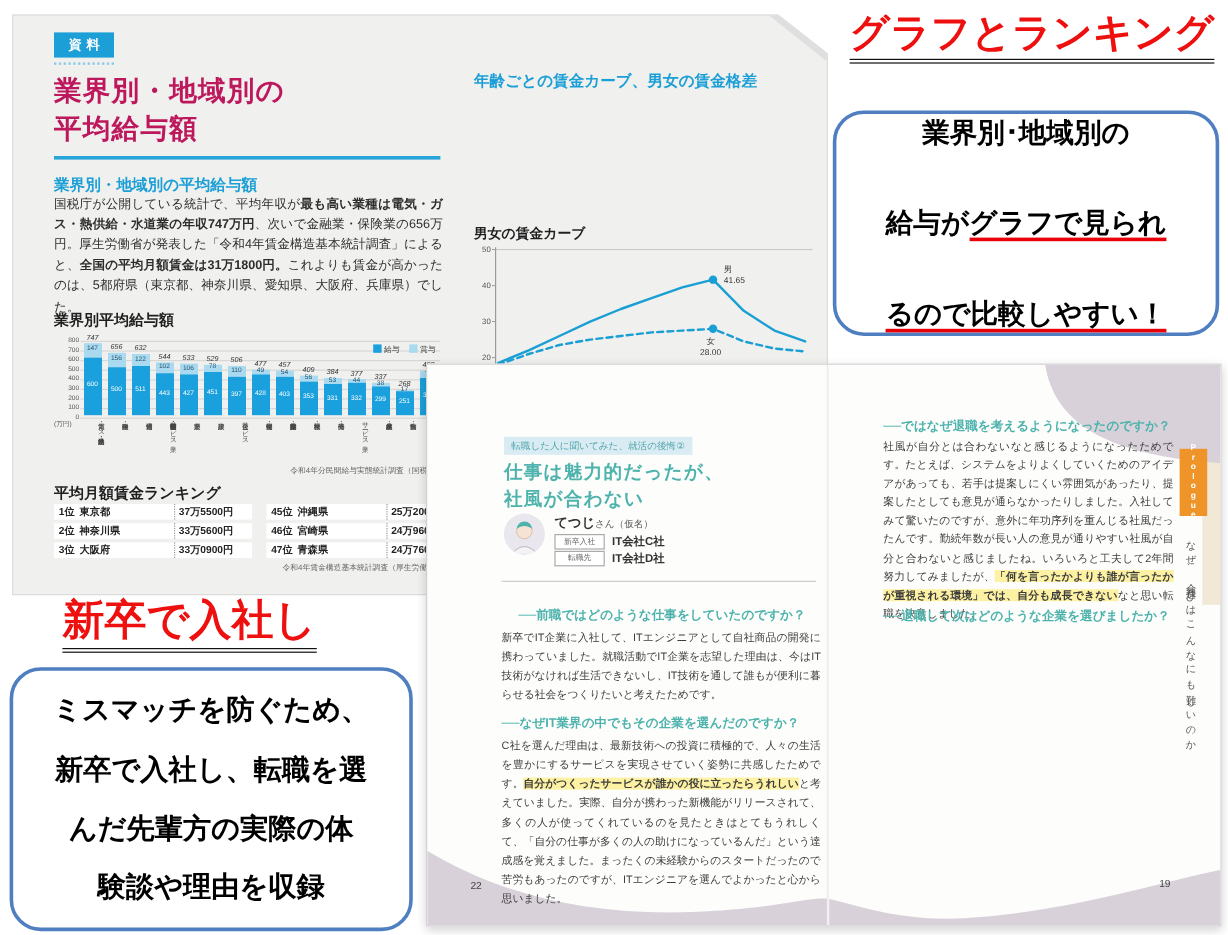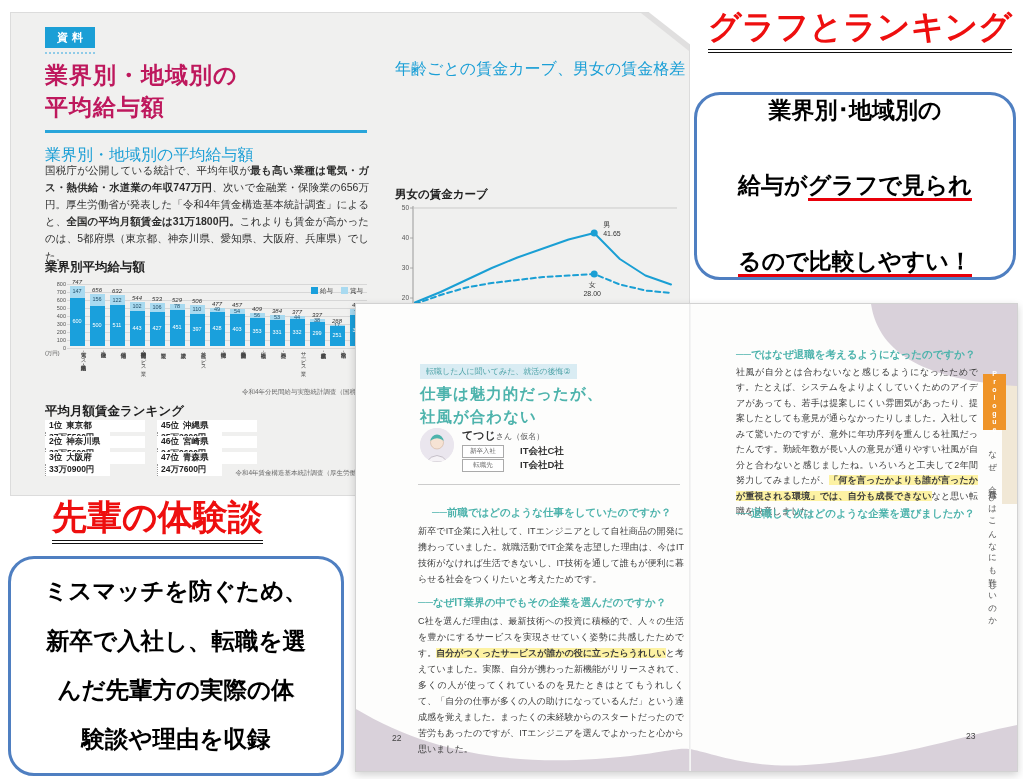--- a/index.html
+++ b/index.html
@@ -14,21 +14,21 @@
   .doc-page{left:10px;top:12px;width:678px;height:482px;background:#f0f0ef;
     border:1px solid #dcdcdc;z-index:1;}
   .fold-shadow{top:0;right:0;width:0;height:0;border-top:38px solid #e0dfdf;border-left:48px solid transparent;}
   .fold-cut{top:-3px;right:-3px;width:0;height:0;border-top:36px solid #ffffff;border-left:46px solid transparent;}
   .doc-badge{left:34px;top:14px;width:50px;padding:3px 0;background:#1b9fd6;color:#fff;
     font-size:11px;font-weight:bold;text-align:center;letter-spacing:4px;text-indent:4px;}
   .doc-badge-dots{left:34px;top:37px;width:50px;border-bottom:2px dotted #8fcbe8;height:2px;}
   .doc-title{left:34px;top:46px;font-size:23px;font-weight:bold;color:#be185d;line-height:1.4;
     letter-spacing:1px;white-space:pre-line;}
   .title-rule{left:34px;top:117px;width:322px;height:3px;background:#29a5da;}
-  .doc-subhead{font-size:16px;font-weight:normal;color:#1b9fd6;}
+  .doc-subhead{font-size:13px;font-weight:bold;color:#1b9fd6;}
   .sub1{left:34px;top:132px;}
   .para{font-size:10.5px;line-height:1.63;color:#2d2d2d;text-align:justify;}
   .para1{left:34px;top:149px;width:324px;}
   .chart-head{font-size:12.5px;font-weight:bold;color:#1f1f1f;}
   .barchart-title{left:34px;top:246px;}
 
   .barchart{left:34px;top:264px;width:324px;height:122px;}
   .bc-plot{position:absolute;left:22px;top:7px;width:300px;height:64px;}
   .bc-grid{position:absolute;left:0;width:100%;height:1px;background:#d7d7d7;}
   .bc-ylab{position:absolute;right:303px;font-size:5.5px;color:#555;line-height:1;}
@@ -43,21 +43,21 @@
   .bar-cat{height:38px;width:20px;writing-mode:vertical-rl;font-size:5.5px;line-height:1.1;color:#444;
     margin-top:2px;text-align:left;overflow:hidden;}
   .bc-legend{position:absolute;right:6px;top:10px;display:flex;gap:8px;font-size:6.5px;color:#333;align-items:center;}
   .bc-legend .sw{width:7px;height:7px;display:inline-block;margin-right:2px;vertical-align:-1px;}
   .src-note{font-size:6.5px;color:#666;text-align:right;}
   .bar-source{position:absolute;left:0;top:111px;width:324px;}
 
   .rank-title{left:34px;top:390px;}
   .rank-table{left:34px;top:407px;width:324px;display:flex;gap:12px;}
   .rank-col{display:flex;flex-direction:column;gap:3px;}
-  .rank-row{display:flex;height:13px;flex-direction:column;}
+  .rank-row{display:flex;height:13px;}
   .rank-main{width:92px;background:#fff;font-size:8.5px;font-weight:bold;color:#222;
     display:flex;align-items:center;padding:0 4px;gap:4px;}
   .rank-amt{width:58px;background:#fff;border-left:1px dotted #999;font-size:8.5px;font-weight:bold;
     color:#222;display:flex;align-items:center;padding:0 3px;}
   .rank-source{left:34px;top:456px;width:324px;}
 
   .sub2{left:384px;top:46px;}
   .para2{left:384px;top:64px;width:288px;line-height:1.7;}
   .linechart-title{left:384px;top:174px;font-size:11.5px;}
   .linechart{left:384px;top:189px;width:288px;height:132px;}
@@ -86,21 +86,21 @@
   .pn22{left:36px;top:429px;}
   .pn23{left:610px;top:427px;}
 
   .sp-tag{left:64px;top:60px;background:#d9ecf3;color:#4fa3a8;font-size:8px;padding:2px 6px;}
   .sp-title{left:64px;top:78px;font-size:15.5px;font-weight:bold;color:#4db3ac;line-height:1.5;
     white-space:pre-line;letter-spacing:1px;}
   .avatar{border-radius:50%;overflow:hidden;background:#eae6ee;}
   .avatar1{left:64px;top:124px;width:34px;height:34px;}
   .profile-name{left:106px;top:124px;font-size:11px;font-weight:bold;color:#333;}
   .profile-name .sfx{font-size:8px;font-weight:normal;color:#555;}
-  .profile-row{left:106px;display:flex;align-items:center;gap:16px;}
+  .profile-row{left:106px;display:flex;align-items:center;gap:6px;}
   .pr1{top:141px;}.pr2{top:155px;}
   .pr-label{border:1px solid #aaa;font-size:6.5px;color:#666;padding:1px 0;width:40px;text-align:center;background:#fff;}
   .pr-val{font-size:9.5px;color:#333;font-weight:600;}
   .sp-divider{left:62px;top:180px;width:262px;height:1px;background:#cccccc;}
 
   .q{font-size:10.5px;font-weight:bold;color:#4db3ac;}
   .a{font-size:9px;line-height:1.78;color:#3c3c3c;text-align:justify;}
   .q1{left:76px;top:202px;}
   .a1{left:62px;top:219px;width:266px;}
   .q2{left:62px;top:292px;}
@@ -368,21 +368,21 @@
       </svg></div>
 </div>
 
 <div class="abs red-head head1">グラフとランキング</div>
 <div class="abs bubble bubble1">
   <div><span>業界別･地域別の</span></div>
   <div><span>給与が</span><span class="ru">グラフで見られ</span></div>
   <div><span class="ru">るので比較しやすい！</span></div>
 </div>
 
-<div class="abs red-head head2">先輩の体験談</div>
+<div class="abs red-head head2">新卒で入社し</div>
 <div class="abs bubble bubble2">
   <div><span>ミスマッチを防ぐため、</span></div>
   <div><span>新卒で入社し、転職を選</span></div>
   <div><span>んだ先輩方の実際の体</span></div>
   <div><span>験談や理由を収録</span></div>
 </div>
 
 <div class="abs spread">
   <div class="abs beige-strip"></div>
   <svg class="abs corner-svg" width="160" height="100">
@@ -423,14 +423,14 @@
   <div class="abs a a2"><span>C社を選んだ理由は、最新技術への投資に積極的で、人々の生活を豊かにするサービスを実現させていく姿勢に共感したためです。</span><span class="hl">自分がつくったサービスが誰かの役に立ったらうれしい</span><span>と考えていました。実際、自分が携わった新機能がリリースされて、多くの人が使ってくれているのを見たときはとてもうれしくて、「自分の仕事が多くの人の助けになっているんだ」という達成感を覚えました。まったくの未経験からのスタートだったので苦労もあったのですが、ITエンジニアを選んでよかったと心から思いました。</span></div>
   <div class="abs pagenum pn22">22</div>
 
   <div class="abs q q3">──ではなぜ退職を考えるようになったのですか？</div>
   <div class="abs a a3"><span>社風が自分とは合わないなと感じるようになったためです。たとえば、システムをよりよくしていくためのアイデアがあっても、若手は提案しにくい雰囲気があったり、提案したとしても意見が通らなかったりしました。入社してみて驚いたのですが、意外に年功序列を重んじる社風だったんです。勤続年数が長い人の意見が通りやすい社風が自分と合わないと感じましたね。いろいろと工夫して2年間努力してみましたが、</span><span class="hl">「何を言ったかよりも誰が言ったかが重視される環境」では、自分も成長できない</span><span>なと思い転職を決意しました。</span></div>
   <div class="abs q q4">──退職して次はどのような企業を選びましたか？</div>
 
 
   <div class="abs side-tab">Prologue</div>
   <div class="abs side-caption">なぜ、会社選びはこんなにも難しいのか</div>
-  <div class="abs pagenum pn23">23</div>
+  <div class="abs pagenum pn23">19</div>
 </div>
 
 </body></html>

